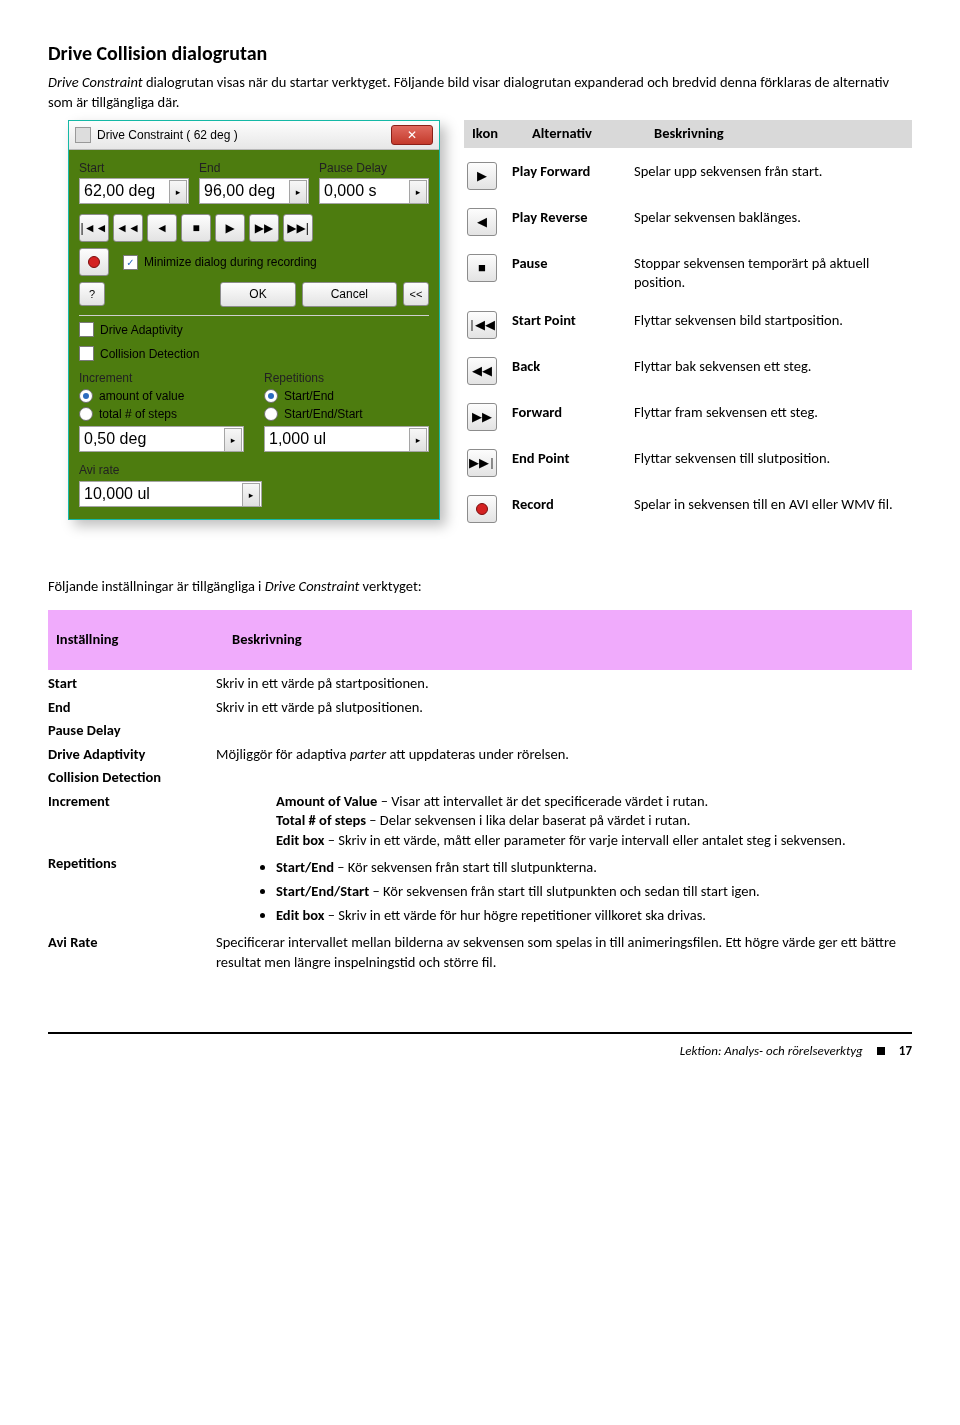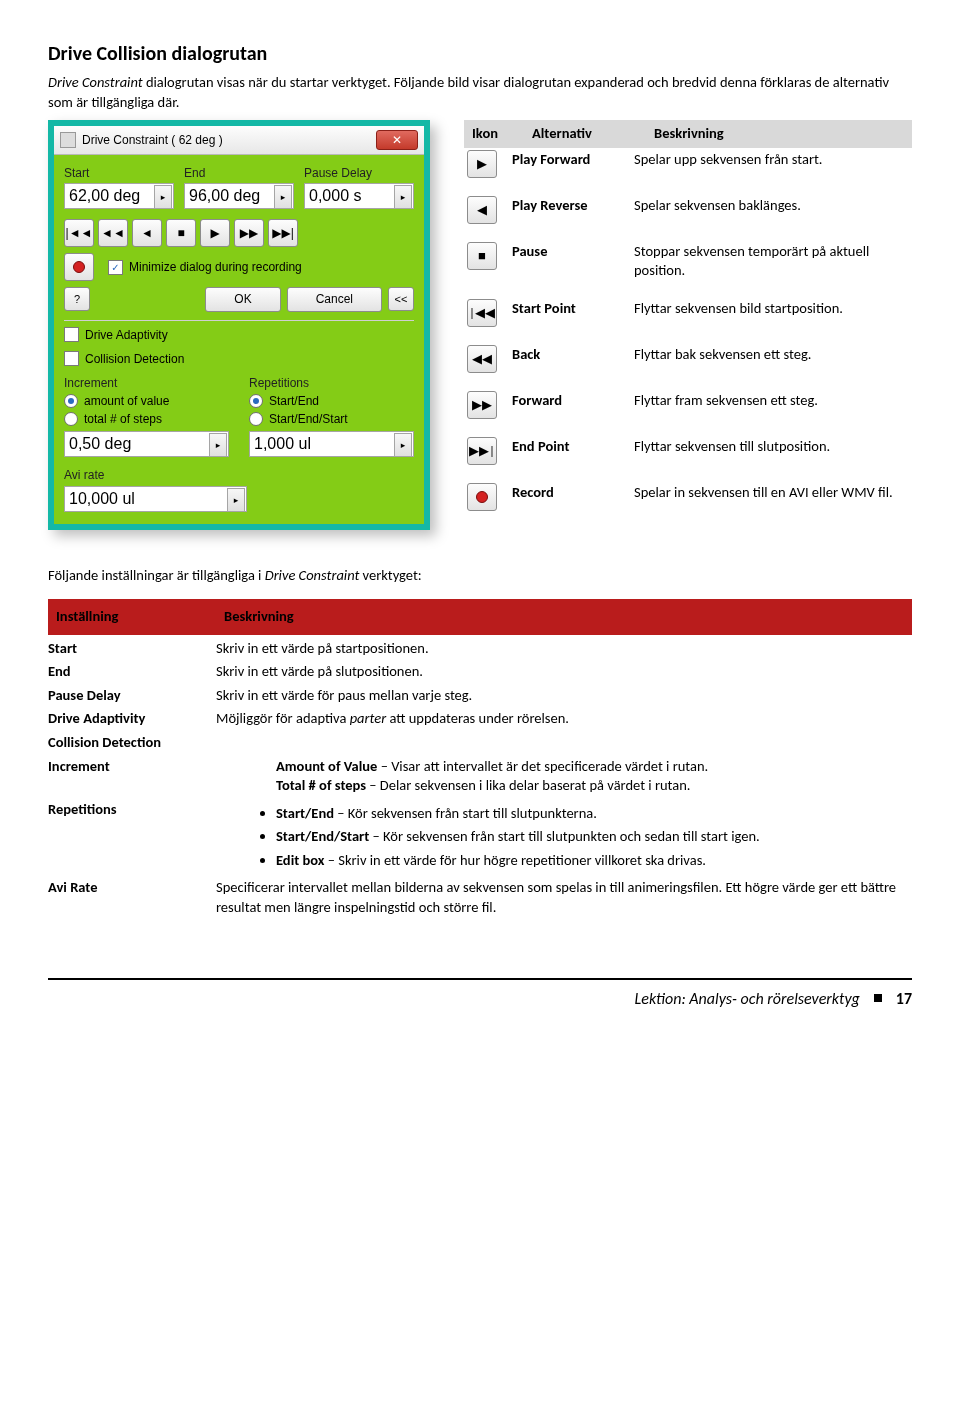--- a/index.html
+++ b/index.html
@@ -23,26 +23,27 @@
     display: flex;
     gap: 36px;
     margin-top: 8px;
   }
   .dialog-img {
     width: 380px;
     flex-shrink: 0;
   }
   
   .win {
-    border: 6px solid #14b8a6;
-    background: #84cc16;
+    border: 1px solid #14b8a6;
+    background: #4d7c0f;
     font-size: 12px;
     font-family: Tahoma, Arial, sans-serif;
     box-shadow: 6px 6px 12px rgba(0,0,0,0.25);
     width: 370px;
+    margin-left: 20px;
   }
   .titlebar {
     display: flex;
     align-items: center;
     justify-content: space-between;
     padding: 4px 6px;
     background: linear-gradient(#fdfdfd, #e7e7e7);
     border-bottom: 1px solid #b9b9b9;
   }
   .titlebar .t {
@@ -126,41 +127,42 @@
   }
   .icon-row { display: flex; gap: 12px; margin-bottom: 18px; align-items: flex-start; }
   .icon-cell { width: 36px; display: flex; justify-content: center; }
   .alt-cell { width: 110px; font-weight: bold; }
   .desc-cell { flex: 1; }
   .thead {
     background: #d9d9d9;
     font-weight: bold;
     display: flex; gap: 12px;
     padding: 4px 8px;
-    margin-bottom: 2px;
+    margin-bottom: 14px;
   }
   .thead .c1 { width: 48px; }
   .thead .c2 { width: 110px; }
   .thead .c3 { flex: 1; }
   .licon {
     width: 28px; height: 26px;
     border: 1px solid #8c8c8c;
     background: linear-gradient(#fdfdfd,#e3e3e3);
     border-radius: 3px;
     display: flex; align-items: center; justify-content: center;
     font-size: 13px;
   }
 
   
   .settings-intro { margin-top: 36px; margin-bottom: 14px; }
   .settings-header {
-    background: #b91c1c;
+    background: #f0abfc;
     font-weight: bold;
     display: flex;
-    padding: 8px 8px;
+    padding: 20px 8px;
+    gap: 8px;
   }
   .settings-header .c1 { width: 168px; }
   .settings-header .c2 { flex: 1; }
   .srow {
     display: flex;
     align-items: flex-start;
     margin-top: 4px;
   }
   .srow .c1 { width: 168px; font-weight: bold; }
   .srow .c2 { flex: 1; }
@@ -170,21 +172,21 @@
 
   .footer {
     margin-top: 60px;
     border-top: 2px solid #000;
     padding-top: 8px;
     display: flex;
     justify-content: flex-end;
     align-items: center;
     gap: 14px;
     font-style: italic;
-    font-size: 16px;
+    font-size: 13px;
   }
   .footer .sq-mark {
     width: 8px; height: 8px; background: #000;
   }
   .footer .pno { font-style: normal; font-weight: bold; }
 </style>
 </head>
 <body>
 
 <h1>Drive Collision dialogrutan</h1>
@@ -403,36 +405,36 @@
 <div class="srow">
   <div class="c1">Start</div>
   <div class="c2">Skriv in ett värde på startpositionen.</div>
 </div>
 <div class="srow">
   <div class="c1">End</div>
   <div class="c2">Skriv in ett värde på slutpositionen.</div>
 </div>
 <div class="srow">
   <div class="c1">Pause Delay</div>
-  <div class="c2">Skriv in ett värde för paus mellan varje steg.</div>
 </div>
 <div class="srow">
   <div class="c1">Drive Adaptivity</div>
   <div class="c2">
     <span>Möjliggör för adaptiva </span><span class="italic">parter</span><span> att uppdateras under rörelsen.</span>
   </div>
 </div>
 <div class="srow">
   <div class="c1">Collision Detection</div>
 </div>
 <div class="srow">
   <div class="c1">Increment</div>
   <div class="c2" style="padding-left:60px">
     <div><span class="bold">Amount of Value</span><span> – Visar att intervallet är det specificerade värdet i rutan.</span></div>
     <div><span class="bold">Total # of steps</span><span> – Delar sekvensen i lika delar baserat på värdet i rutan.</span></div>
+    <div><span class="bold">Edit box</span><span> – Skriv in ett värde, mått eller parameter för varje intervall eller antalet steg i sekvensen.</span></div>
   </div>
 </div>
 <div class="srow">
   <div class="c1">Repetitions</div>
   <div class="c2">
     <ul class="sub-list">
       <li><span class="bold">Start/End</span><span> – Kör sekvensen från start till slutpunkterna.</span></li>
       <li><span class="bold">Start/End/Start</span><span> – Kör sekvensen från start till slutpunkten och sedan till start igen.</span></li>
       <li><span class="bold">Edit box</span><span> – Skriv in ett värde för hur högre repetitioner villkoret ska drivas.</span></li>
     </ul>

